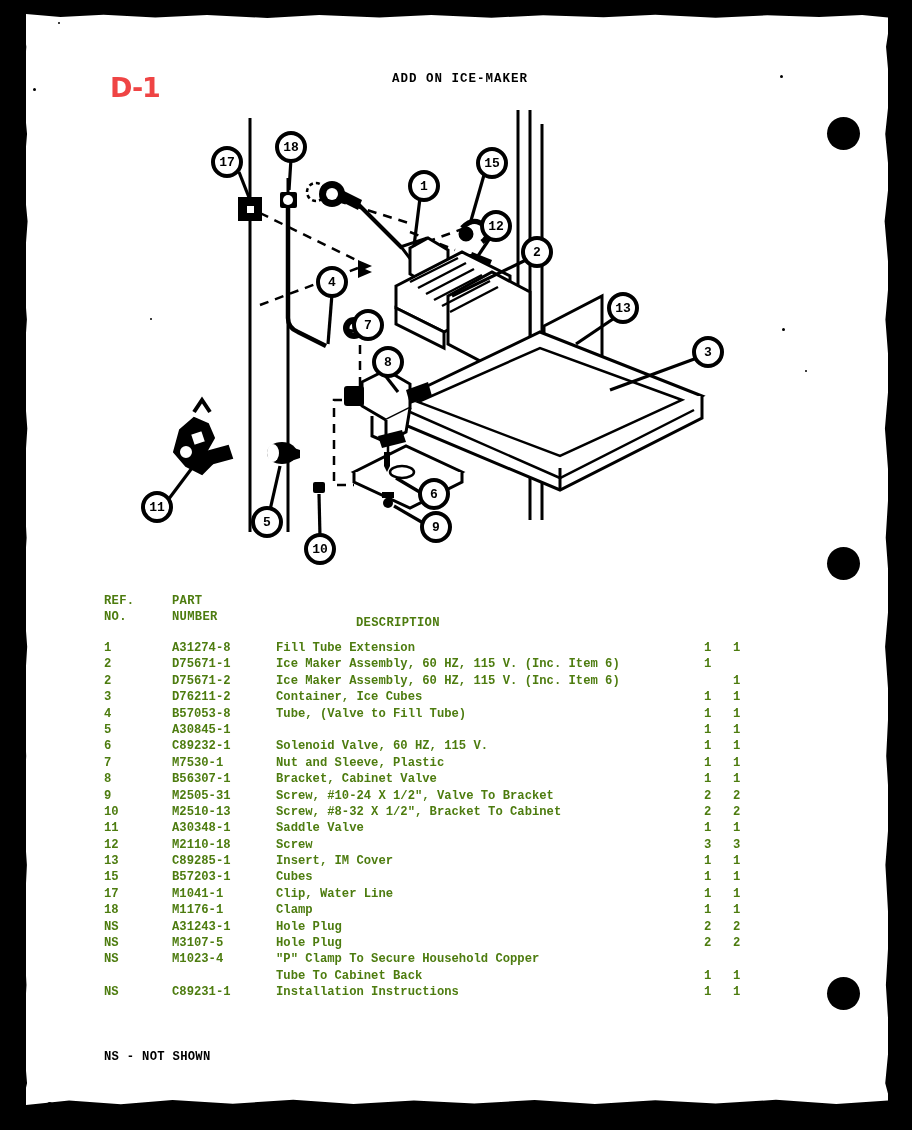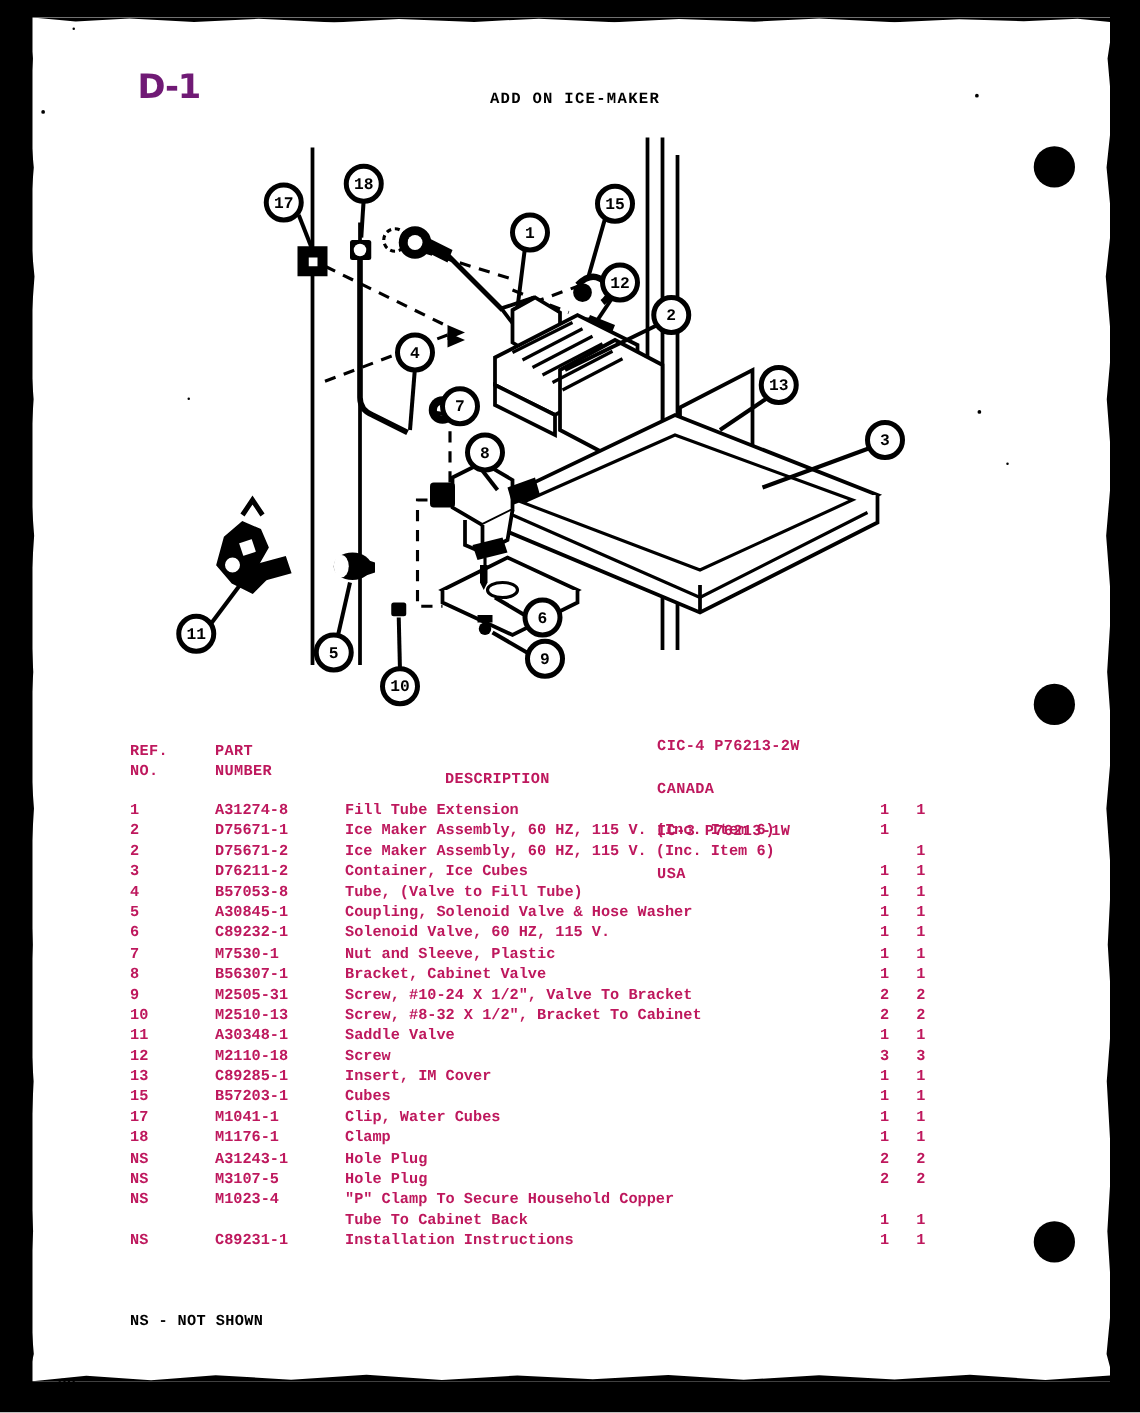--- a/index.html
+++ b/index.html
@@ -59,26 +59,26 @@
     left: 827px;
   }
   #punch-1 { top: 117px; }
   #punch-2 { top: 547px; }
   #punch-3 { top: 977px; }
 
   
   #page-code {
     position: absolute;
     left: 110px;
-    top: 54px;
+    top: 72px;
     font-family: "DejaVu Sans", sans-serif;
     font-weight: bold;
     font-size: 27px;
     letter-spacing: -1px;
-    color: #701a75;
+    color: #ef4444;
   }
   #sheet-title {
     position: absolute;
     left: 300px;
     top: 72px;
     width: 320px;
     text-align: center;
     font-size: 12.5px;
     font-weight: bold;
     letter-spacing: 1px;
@@ -96,21 +96,21 @@
   #diagram svg { display: block; }
 
   
   #parts-table {
     position: absolute;
     left: 104px;
     top: 572px;
     width: 760px;
     font-size: 12.2px;
     line-height: 16.4px;
-    color: #be185d;
+    color: #4d7c0f;
     font-weight: bold;
   }
   .thead {
     position: relative;
     height: 68px;
   }
   .th {
     position: absolute;
     font-weight: bold;
     white-space: pre;
@@ -404,45 +404,39 @@
       <span>9</span>
     </div>
   </div>
 
 <div id="parts-table">
 
   <div class="thead">
     <div class="th" id="th-ref"><span>REF.</span><br><span>NO.</span></div>
     <div class="th" id="th-part"><span>PART</span><br><span>NUMBER</span></div>
     <div class="th" id="th-desc">DESCRIPTION</div>
-    <div class="th" id="th-models">
-      <span>CIC-4 P76213-2W</span><br>
-      <span>CANADA</span><br>
-      <span>IC-3 P76213-1W</span><br>
-      <span>USA</span>
-    </div>
   </div>
 
   <div id="table-body">
       <div class="row"><div class="c-ref">1</div><div class="c-part">A31274-8</div><div class="c-desc">Fill Tube Extension</div><div class="c-q1">1</div><div class="c-q2">1</div></div>
       <div class="row"><div class="c-ref">2</div><div class="c-part">D75671-1</div><div class="c-desc">Ice Maker Assembly, 60 HZ, 115 V. (Inc. Item 6)</div><div class="c-q1">1</div><div class="c-q2"></div></div>
       <div class="row"><div class="c-ref">2</div><div class="c-part">D75671-2</div><div class="c-desc">Ice Maker Assembly, 60 HZ, 115 V. (Inc. Item 6)</div><div class="c-q1"></div><div class="c-q2">1</div></div>
       <div class="row"><div class="c-ref">3</div><div class="c-part">D76211-2</div><div class="c-desc">Container, Ice Cubes</div><div class="c-q1">1</div><div class="c-q2">1</div></div>
       <div class="row"><div class="c-ref">4</div><div class="c-part">B57053-8</div><div class="c-desc">Tube, (Valve to Fill Tube)</div><div class="c-q1">1</div><div class="c-q2">1</div></div>
-      <div class="row"><div class="c-ref">5</div><div class="c-part">A30845-1</div><div class="c-desc">Coupling, Solenoid Valve &amp; Hose Washer</div><div class="c-q1">1</div><div class="c-q2">1</div></div>
+      <div class="row"><div class="c-ref">5</div><div class="c-part">A30845-1</div><div class="c-q1">1</div><div class="c-q2">1</div></div>
       <div class="row"><div class="c-ref">6</div><div class="c-part">C89232-1</div><div class="c-desc">Solenoid Valve, 60 HZ, 115 V.</div><div class="c-q1">1</div><div class="c-q2">1</div></div>
       <div class="row"><div class="c-ref">7</div><div class="c-part">M7530-1</div><div class="c-desc">Nut and Sleeve, Plastic</div><div class="c-q1">1</div><div class="c-q2">1</div></div>
       <div class="row"><div class="c-ref">8</div><div class="c-part">B56307-1</div><div class="c-desc">Bracket, Cabinet Valve</div><div class="c-q1">1</div><div class="c-q2">1</div></div>
       <div class="row"><div class="c-ref">9</div><div class="c-part">M2505-31</div><div class="c-desc">Screw, #10-24 X 1/2", Valve To Bracket</div><div class="c-q1">2</div><div class="c-q2">2</div></div>
       <div class="row"><div class="c-ref">10</div><div class="c-part">M2510-13</div><div class="c-desc">Screw, #8-32 X 1/2", Bracket To Cabinet</div><div class="c-q1">2</div><div class="c-q2">2</div></div>
       <div class="row"><div class="c-ref">11</div><div class="c-part">A30348-1</div><div class="c-desc">Saddle Valve</div><div class="c-q1">1</div><div class="c-q2">1</div></div>
       <div class="row"><div class="c-ref">12</div><div class="c-part">M2110-18</div><div class="c-desc">Screw</div><div class="c-q1">3</div><div class="c-q2">3</div></div>
       <div class="row"><div class="c-ref">13</div><div class="c-part">C89285-1</div><div class="c-desc">Insert, IM Cover</div><div class="c-q1">1</div><div class="c-q2">1</div></div>
       <div class="row"><div class="c-ref">15</div><div class="c-part">B57203-1</div><div class="c-desc">Cubes</div><div class="c-q1">1</div><div class="c-q2">1</div></div>
-      <div class="row"><div class="c-ref">17</div><div class="c-part">M1041-1</div><div class="c-desc">Clip, Water Cubes</div><div class="c-q1">1</div><div class="c-q2">1</div></div>
+      <div class="row"><div class="c-ref">17</div><div class="c-part">M1041-1</div><div class="c-desc">Clip, Water Line</div><div class="c-q1">1</div><div class="c-q2">1</div></div>
       <div class="row"><div class="c-ref">18</div><div class="c-part">M1176-1</div><div class="c-desc">Clamp</div><div class="c-q1">1</div><div class="c-q2">1</div></div>
       <div class="row"><div class="c-ref">NS</div><div class="c-part">A31243-1</div><div class="c-desc">Hole Plug</div><div class="c-q1">2</div><div class="c-q2">2</div></div>
       <div class="row"><div class="c-ref">NS</div><div class="c-part">M3107-5</div><div class="c-desc">Hole Plug</div><div class="c-q1">2</div><div class="c-q2">2</div></div>
       <div class="row"><div class="c-ref">NS</div><div class="c-part">M1023-4</div><div class="c-desc">"P" Clamp To Secure Household Copper</div><div class="c-q1"></div><div class="c-q2"></div></div>
       <div class="row"><div class="c-ref"></div><div class="c-part"></div><div class="c-desc">Tube To Cabinet Back</div><div class="c-q1">1</div><div class="c-q2">1</div></div>
       <div class="row"><div class="c-ref">NS</div><div class="c-part">C89231-1</div><div class="c-desc">Installation Instructions</div><div class="c-q1">1</div><div class="c-q2">1</div></div>
     </div>
 </div>
 
 <div id="ns-note">NS - NOT SHOWN</div>

